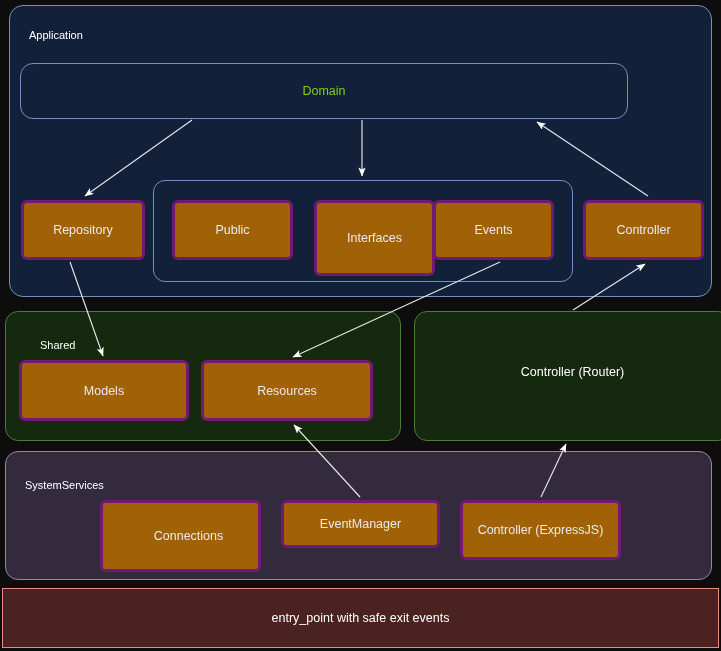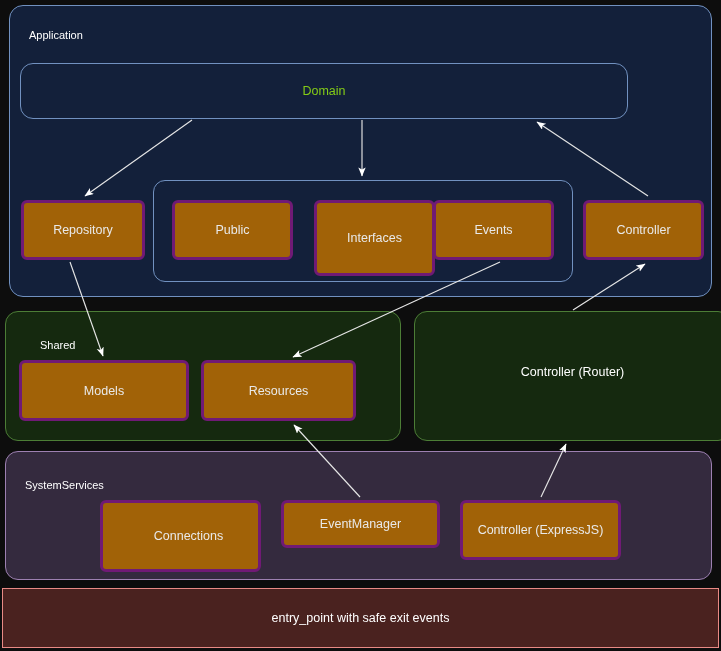--- a/index.html
+++ b/index.html
@@ -126,21 +126,21 @@
   <div class="node-box" style="left:21px; top:200px; width:124px; height:60px;">Repository</div>
   <div class="node-box" style="left:172px; top:200px; width:121px; height:60px;">Public</div>
   <div class="node-box" style="left:314px; top:200px; width:121px; height:76px;">Interfaces</div>
   <div class="node-box" style="left:433px; top:200px; width:121px; height:60px;">Events</div>
   <div class="node-box" style="left:583px; top:200px; width:121px; height:60px;">Controller</div>
 
   <div class="container-box" id="shared-container"></div>
   <div class="container-label" id="shared-label">Shared</div>
 
   <div class="node-box" style="left:19px; top:360px; width:170px; height:61px;">Models</div>
-  <div class="node-box" style="left:201px; top:360px; width:155px; height:61px;">Resources</div>
+  <div class="node-box" style="left:201px; top:360px; width:172px; height:61px;">Resources</div>
 
   <div class="container-box" id="router-container"></div>
   <div class="plain-node" style="left:414px; top:362px; width:317px; height:20px;">Controller (Router)</div>
 
   <div class="container-box" id="system-container"></div>
   <div class="container-label" id="system-label">SystemServices</div>
 
   <div class="node-box" style="left:100px; top:500px; width:161px; height:72px;padding-left:16px;">Connections</div>
   <div class="node-box" style="left:281px; top:500px; width:159px; height:48px;">EventManager</div>
   <div class="node-box" style="left:460px; top:500px; width:161px; height:60px;text-align:center;">Controller (ExpressJS)</div>

